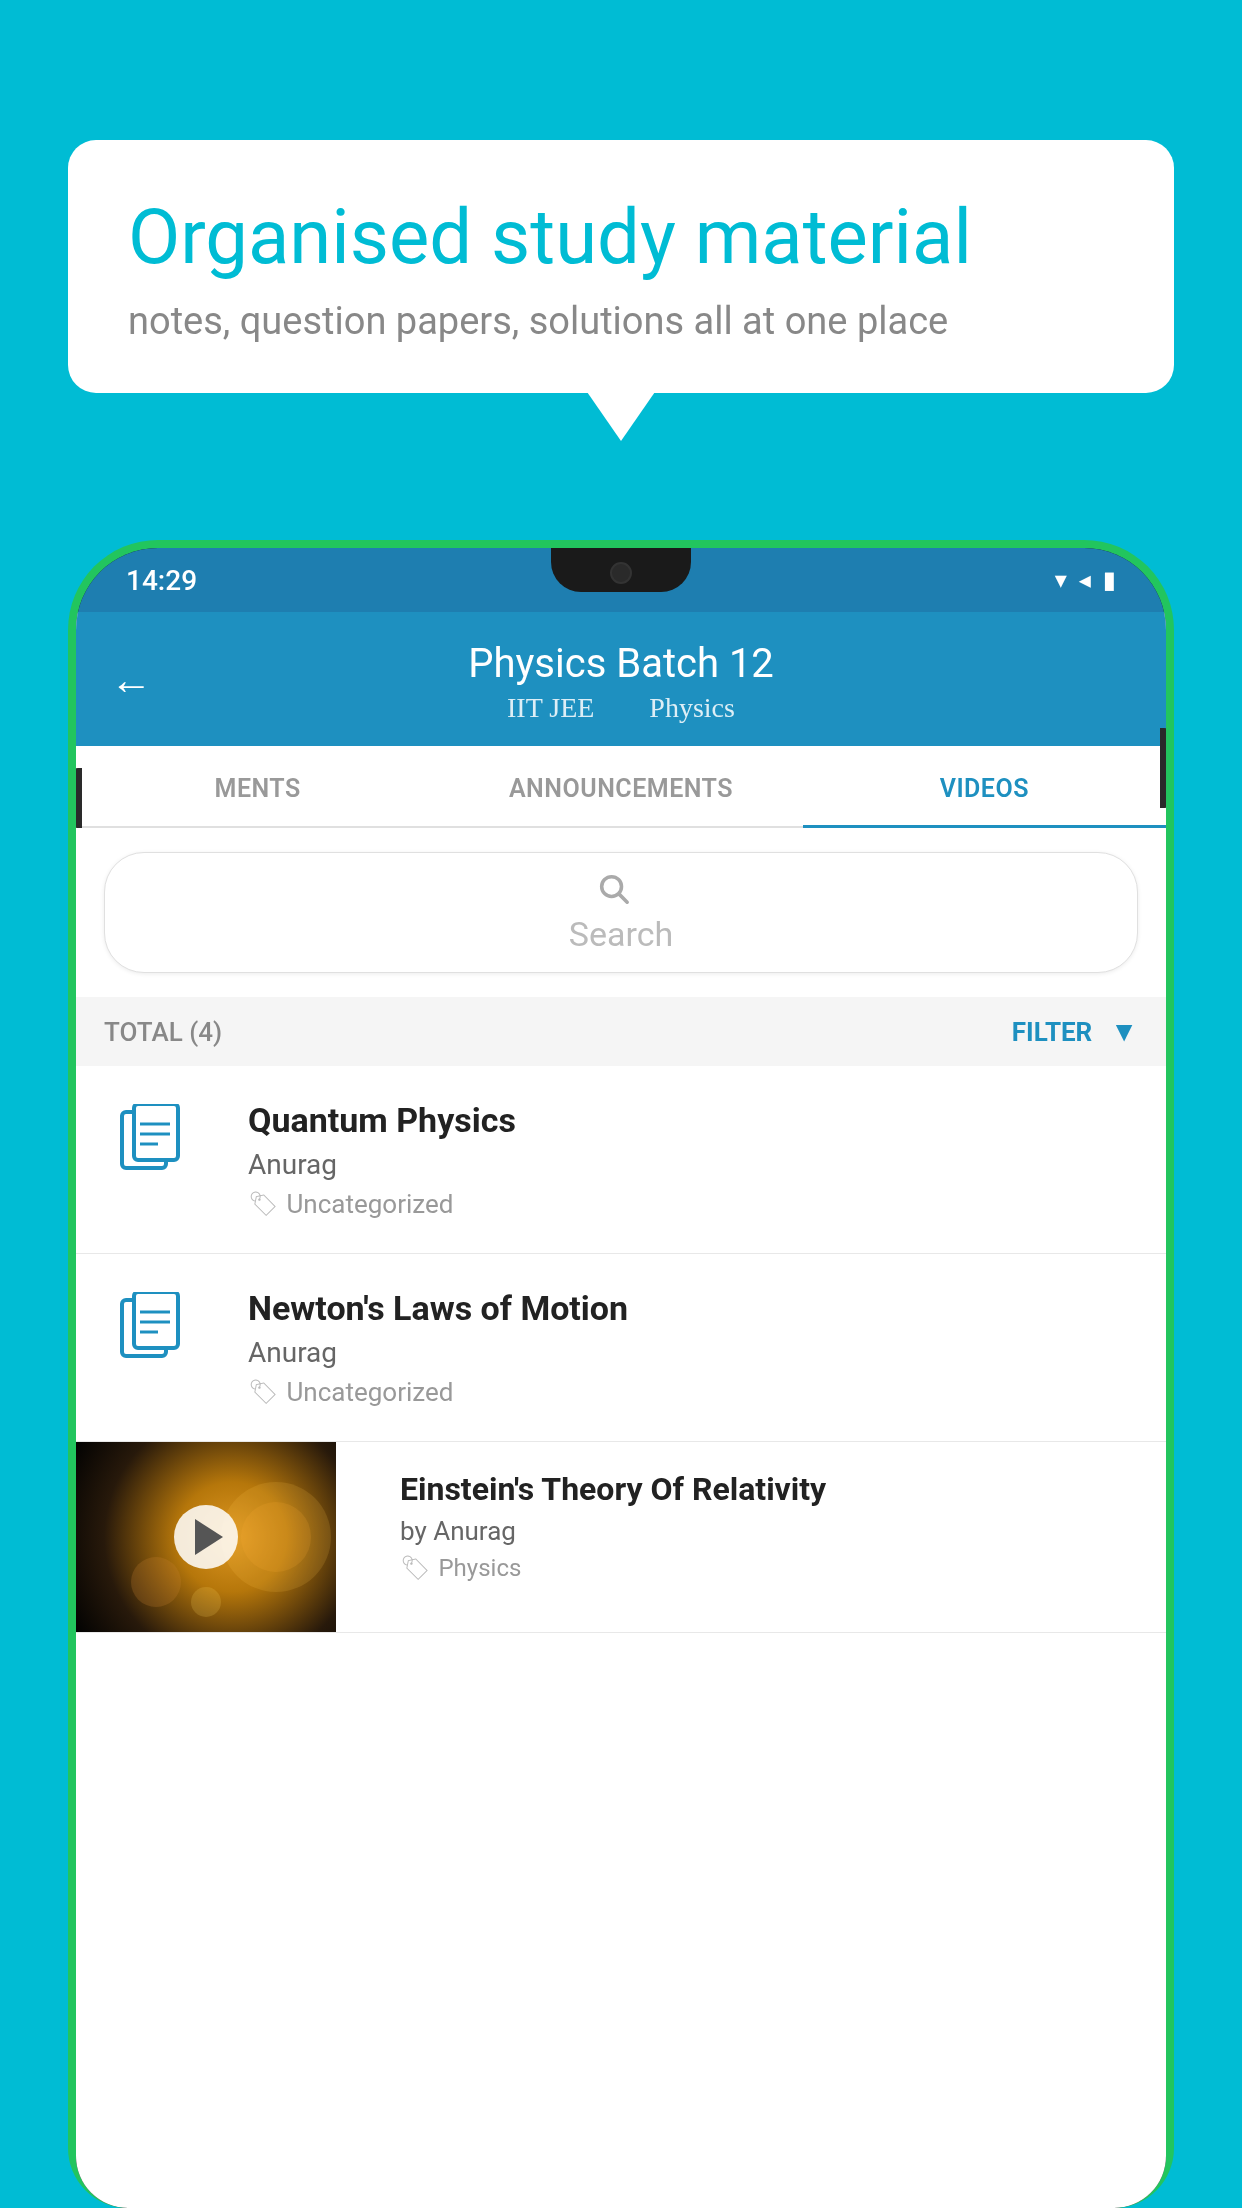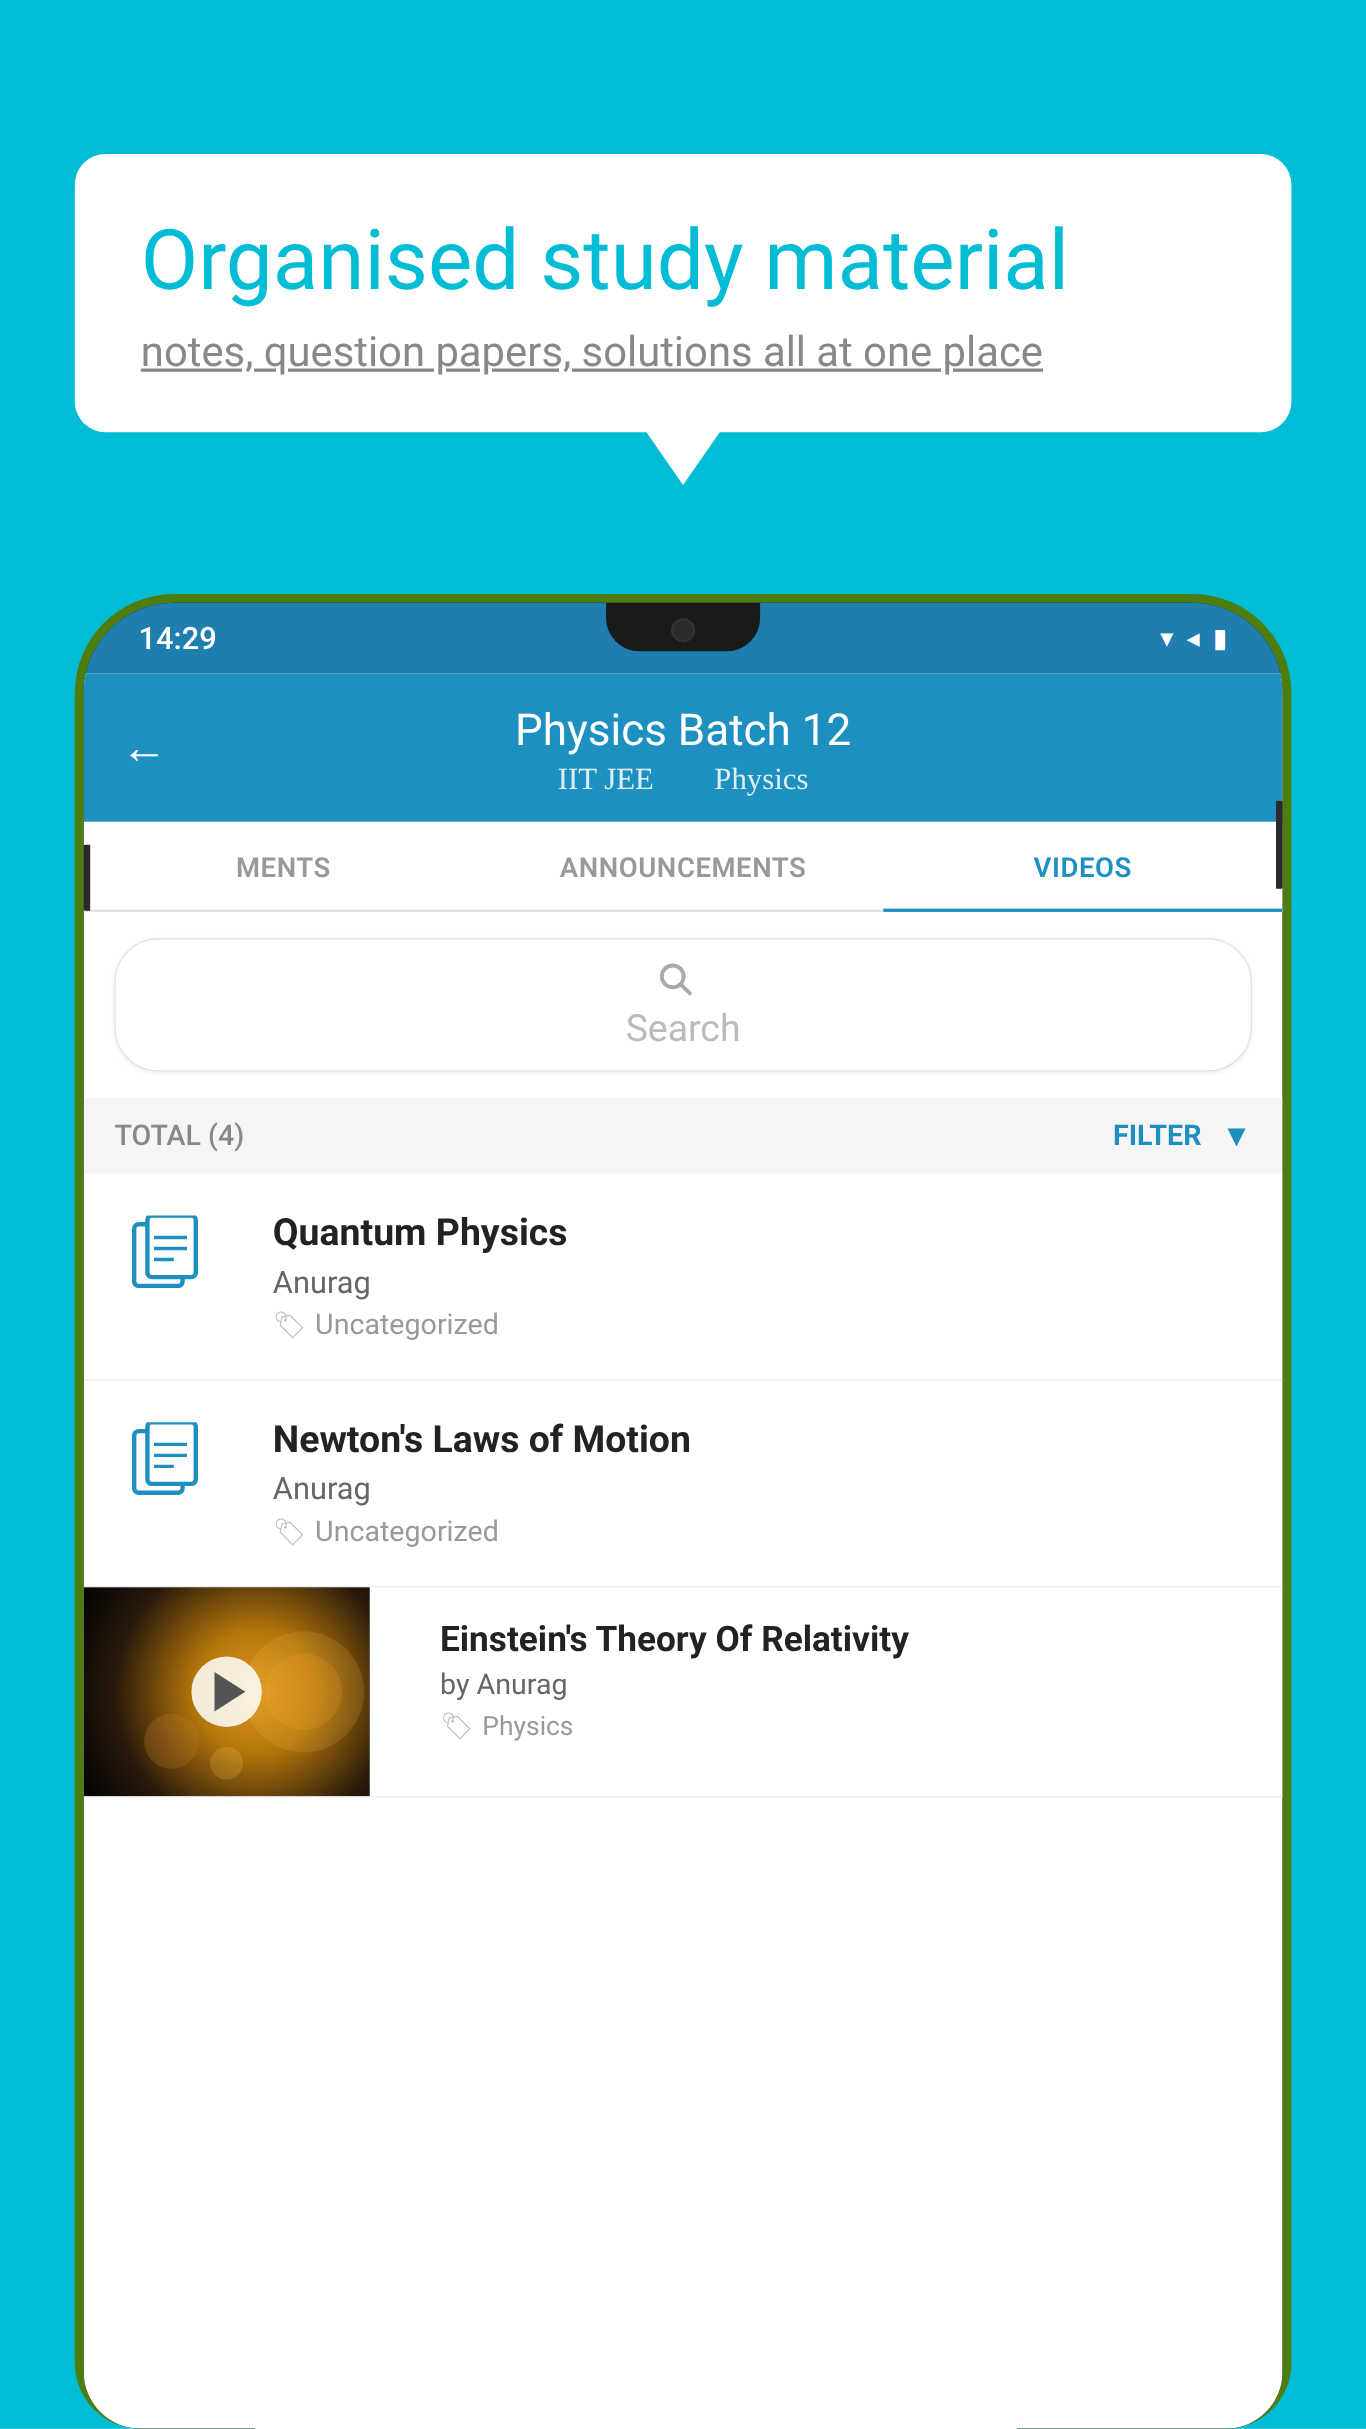--- a/index.html
+++ b/index.html
@@ -39,31 +39,30 @@
       font-size: 76px;
       font-weight: 400;
       color: #00bcd4;
       line-height: 1.15;
       margin-bottom: 18px;
     }
     .bubble-subtitle {
       font-size: 38px;
       color: #888;
       font-weight: 400;
-      text-decoration: underline;
     }
 
     
     .phone-frame {
       position: absolute;
       top: 540px;
       left: 68px;
       right: 68px;
       bottom: 0;
-      background: #4d7c0f;
+      background: #22c55e;
       border-radius: 90px 90px 60px 60px;
       overflow: hidden;
     }
     .phone-inner {
       position: absolute;
       top: 8px;
       left: 8px;
       right: 8px;
       bottom: 0;
       background: #1a1a1a;

